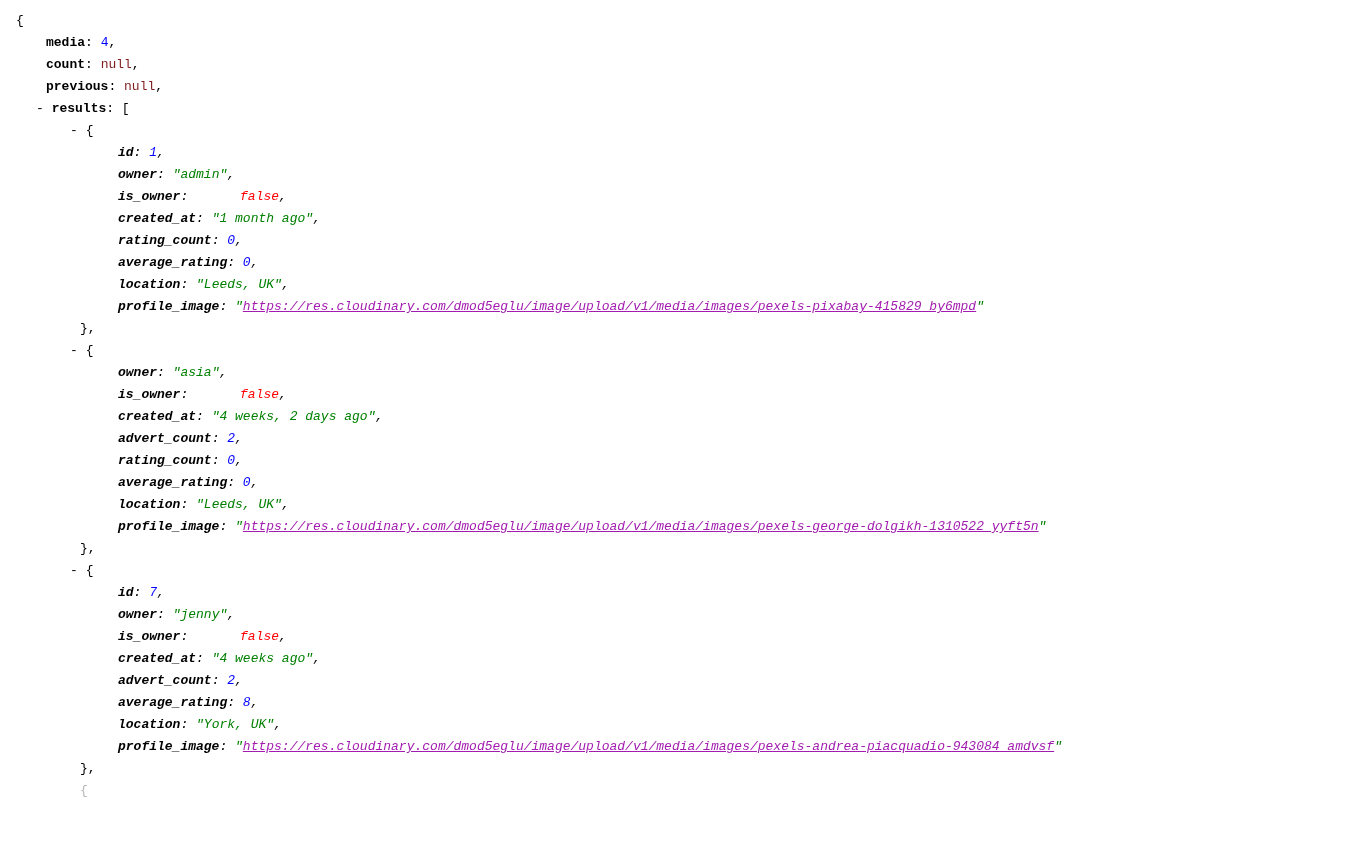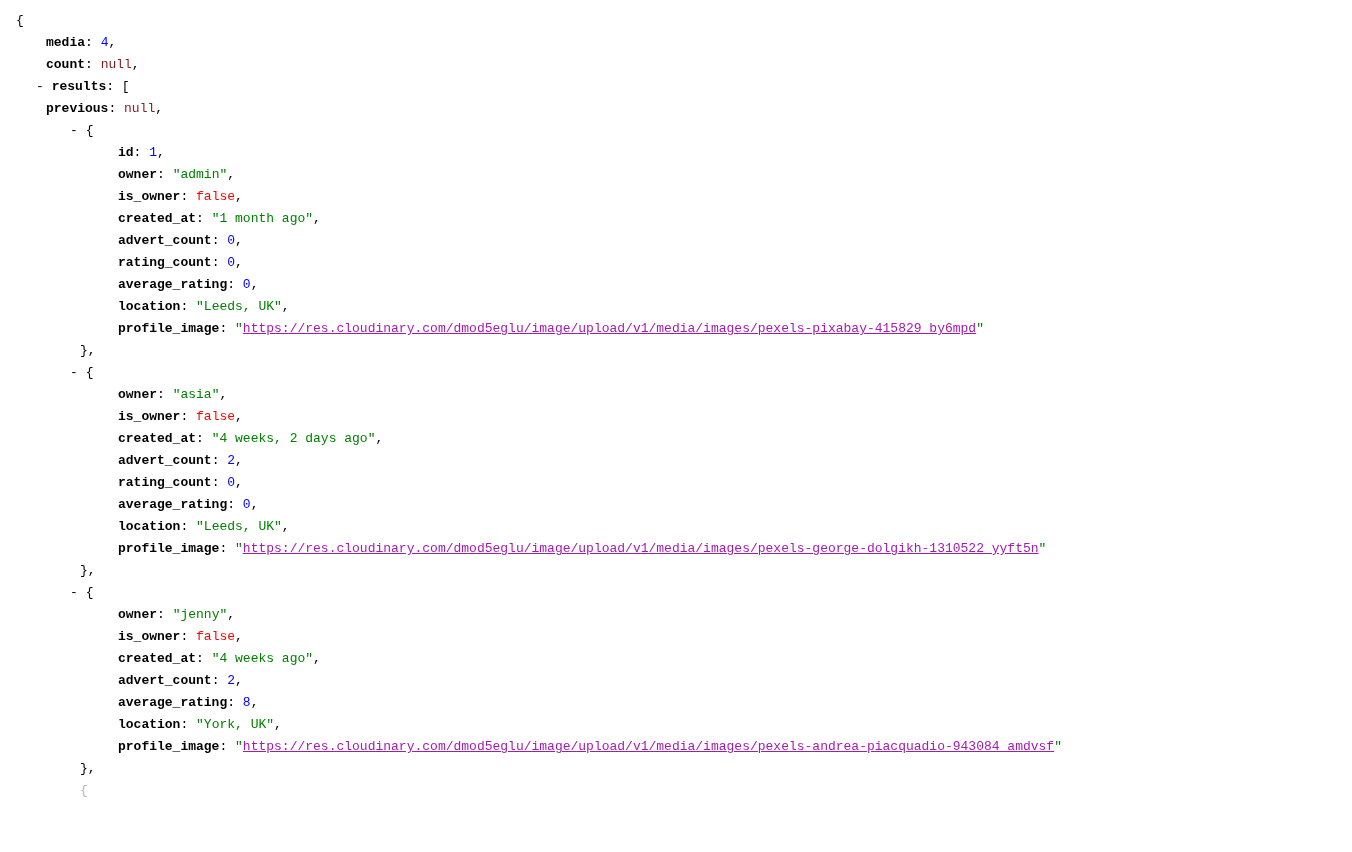--- a/index.html
+++ b/index.html
@@ -22,80 +22,81 @@
       color: #000;
     }
     .number {
       color: #0000ff;
     }
     .null {
       color: #7f1d1d;
     }
     .false {
       color: #ff0000;
+      margin-left: 44px;
     }
     .string {
       color: #008000;
     }
     .link {
       color: #a21caf;
       text-decoration: underline;
       cursor: pointer;
     }
     .toggle {
       color: #000;
       cursor: pointer;
       user-select: none;
     }
     .i1 { padding-left: 30px; }
-    .i4 { padding-left: 102px; }
+    .i4 { padding-left: 102px; font-style: italic; }
   </style>
 </head>
 <body>
 
 <div>
 
 <div class="json-line"><span class="punct">{</span></div>
 
 <div class="json-line i1"><span class="key">media</span><span class="punct">: </span><span class="number">4</span><span class="punct">,</span></div>
 
 <div class="json-line i1"><span class="key">count</span><span class="punct">: </span><span class="null">null</span><span class="punct">,</span></div>
 
+<div class="json-line i1"><span class="key">previous</span><span class="punct">: </span><span class="null">null</span><span class="punct">,</span></div>
+
 <div class="json-line" style="padding-left:20px;"><span class="toggle">-</span> <span class="key">results</span><span class="punct">: [</span></div>
-
-<div class="json-line i1"><span class="key">previous</span><span class="punct">: </span><span class="null">null</span><span class="punct">,</span></div>
 
 <div id="results-container">
       <div>
         <div class="json-line" style="padding-left: 54px;"><span class="toggle">-</span> <span class="punct">{</span></div>
         <div class="json-line i4"><span class="key">id</span><span class="punct">: </span><span class="number">1</span><span class="punct">,</span></div>
         <div class="json-line i4"><span class="key">owner</span><span class="punct">: </span><span class="string">"admin"</span><span class="punct">,</span></div>
         <div class="json-line i4"><span class="key">is_owner</span><span class="punct">: </span><span class="false">false</span><span class="punct">,</span></div>
         <div class="json-line i4"><span class="key">created_at</span><span class="punct">: </span><span class="string">"1 month ago"</span><span class="punct">,</span></div>
-        <div class="json-line i4"><span class="key">advert_count</span><span class="punct">: </span><span class="number">0</span><span class="punct">,</span></div>
         <div class="json-line i4"><span class="key">rating_count</span><span class="punct">: </span><span class="number">0</span><span class="punct">,</span></div>
         <div class="json-line i4"><span class="key">average_rating</span><span class="punct">: </span><span class="number">0</span><span class="punct">,</span></div>
         <div class="json-line i4"><span class="key">location</span><span class="punct">: </span><span class="string">"Leeds, UK"</span><span class="punct">,</span></div>
         <div class="json-line i4"><span class="key">profile_image</span><span class="punct">: </span><span class="string">"</span><span class="link">https://res.cloudinary.com/dmod5eglu/image/upload/v1/media/images/pexels-pixabay-415829_by6mpd</span><span class="string">"</span></div>
         <div class="json-line" style="padding-left: 64px;"><span class="punct">},</span></div>
       </div>
       <div>
         <div class="json-line" style="padding-left: 54px;"><span class="toggle">-</span> <span class="punct">{</span></div>
         <div class="json-line i4"><span class="key">owner</span><span class="punct">: </span><span class="string">"asia"</span><span class="punct">,</span></div>
         <div class="json-line i4"><span class="key">is_owner</span><span class="punct">: </span><span class="false">false</span><span class="punct">,</span></div>
         <div class="json-line i4"><span class="key">created_at</span><span class="punct">: </span><span class="string">"4 weeks, 2 days ago"</span><span class="punct">,</span></div>
         <div class="json-line i4"><span class="key">advert_count</span><span class="punct">: </span><span class="number">2</span><span class="punct">,</span></div>
         <div class="json-line i4"><span class="key">rating_count</span><span class="punct">: </span><span class="number">0</span><span class="punct">,</span></div>
         <div class="json-line i4"><span class="key">average_rating</span><span class="punct">: </span><span class="number">0</span><span class="punct">,</span></div>
         <div class="json-line i4"><span class="key">location</span><span class="punct">: </span><span class="string">"Leeds, UK"</span><span class="punct">,</span></div>
         <div class="json-line i4"><span class="key">profile_image</span><span class="punct">: </span><span class="string">"</span><span class="link">https://res.cloudinary.com/dmod5eglu/image/upload/v1/media/images/pexels-george-dolgikh-1310522_yyft5n</span><span class="string">"</span></div>
         <div class="json-line" style="padding-left: 64px;"><span class="punct">},</span></div>
       </div>
       <div>
         <div class="json-line" style="padding-left: 54px;"><span class="toggle">-</span> <span class="punct">{</span></div>
+        <div class="json-line i4"><span class="key">id</span><span class="punct">: </span><span class="number">7</span><span class="punct">,</span></div>
         <div class="json-line i4"><span class="key">owner</span><span class="punct">: </span><span class="string">"jenny"</span><span class="punct">,</span></div>
         <div class="json-line i4"><span class="key">is_owner</span><span class="punct">: </span><span class="false">false</span><span class="punct">,</span></div>
         <div class="json-line i4"><span class="key">created_at</span><span class="punct">: </span><span class="string">"4 weeks ago"</span><span class="punct">,</span></div>
         <div class="json-line i4"><span class="key">advert_count</span><span class="punct">: </span><span class="number">2</span><span class="punct">,</span></div>
         <div class="json-line i4"><span class="key">average_rating</span><span class="punct">: </span><span class="number">8</span><span class="punct">,</span></div>
         <div class="json-line i4"><span class="key">location</span><span class="punct">: </span><span class="string">"York, UK"</span><span class="punct">,</span></div>
         <div class="json-line i4"><span class="key">profile_image</span><span class="punct">: </span><span class="string">"</span><span class="link">https://res.cloudinary.com/dmod5eglu/image/upload/v1/media/images/pexels-andrea-piacquadio-943084_amdvsf</span><span class="string">"</span></div>
         <div class="json-line" style="padding-left: 64px;"><span class="punct">},</span></div>
       </div>
       <div class="json-line" style="padding-left: 64px;"><span class="punct" style="opacity:0.3">{</span></div>

